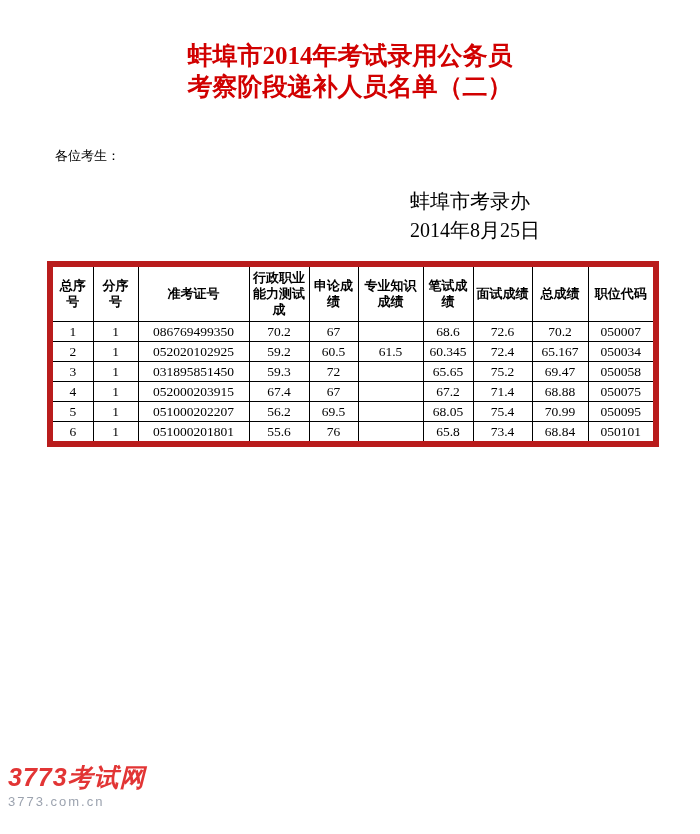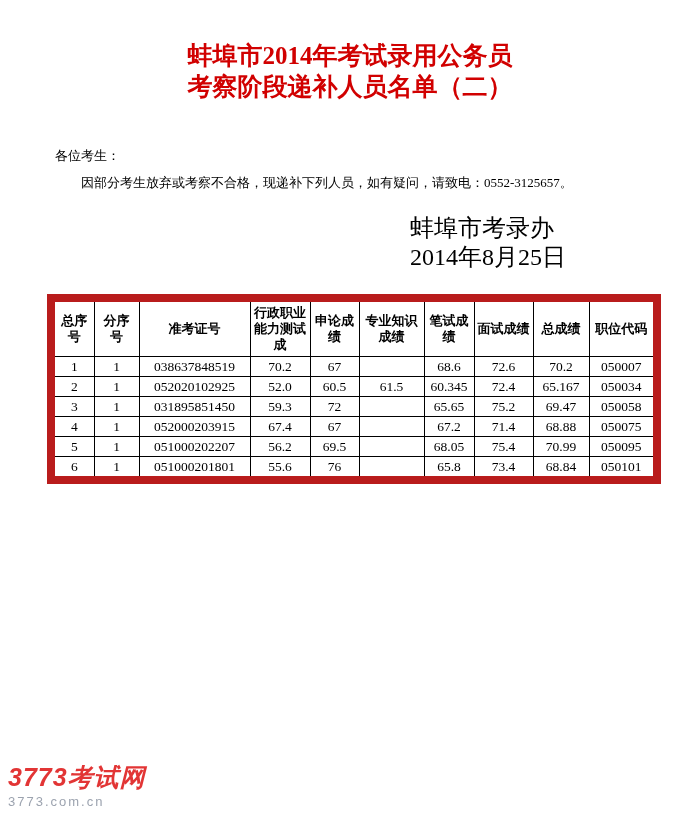--- a/index.html
+++ b/index.html
@@ -27,29 +27,29 @@
   .body-text {
     margin: 40px 52px 0 55px;
     font-size: 13px;
     line-height: 27px;
     text-align: justify;
   }
   .body-text p { margin: 0; }
   p.indent { text-indent: 2em; }
   .signature-block {
     margin: 18px 0 0 410px;
-    font-size: 24px;
+    font-size: 20px;
     line-height: 29px;
   }
   table.results {
     border-collapse: collapse;
     table-layout: fixed;
     width: 606px;
-    margin: 22px 0 0 47px;
-    border: 8px solid #b91c1c;
+    margin: 16px 0 0 47px;
+    border: 6px solid #b91c1c;
   }
   table.results th,
   table.results td {
     border: 1px solid #000000;
     text-align: center;
     vertical-align: middle;
     padding: 0 3px;
     overflow: hidden;
     word-break: break-all;
   }
@@ -100,21 +100,20 @@
 
 <div class="page">
 
   <h1 class="doc-title">
     <span>蚌埠市2014年考试录用公务员</span><br>
     <span>考察阶段递补人员名单（二）</span>
   </h1>
 
   <div class="body-text">
     <p>各位考生：</p>
-    <p class="indent">因部分考生放弃或考察不合格，现递补下列人员，如有疑问，请致电：0552-3125657。</p>
   </div>
 
   <div class="signature-block">
     <div>蚌埠市考录办</div>
     <div>2014年8月25日</div>
   </div>
 
   <table class="results">
     <colgroup>
       <col class="c0">
@@ -139,34 +138,34 @@
           <th>笔试成绩</th>
           <th>面试成绩</th>
           <th>总成绩</th>
           <th>职位代码</th>
         </tr>
     </thead>
     <tbody>
         <tr>
           <td>1</td>
           <td>1</td>
-          <td>038637848519</td>
+          <td>086769499350</td>
           <td>70.2</td>
           <td>67</td>
           <td></td>
           <td>68.6</td>
           <td>72.6</td>
           <td>70.2</td>
           <td>050007</td>
         </tr>
         <tr>
           <td>2</td>
           <td>1</td>
           <td>052020102925</td>
-          <td>52.0</td>
+          <td>59.2</td>
           <td>60.5</td>
           <td>61.5</td>
           <td>60.345</td>
           <td>72.4</td>
           <td>65.167</td>
           <td>050034</td>
         </tr>
         <tr>
           <td>3</td>
           <td>1</td>

